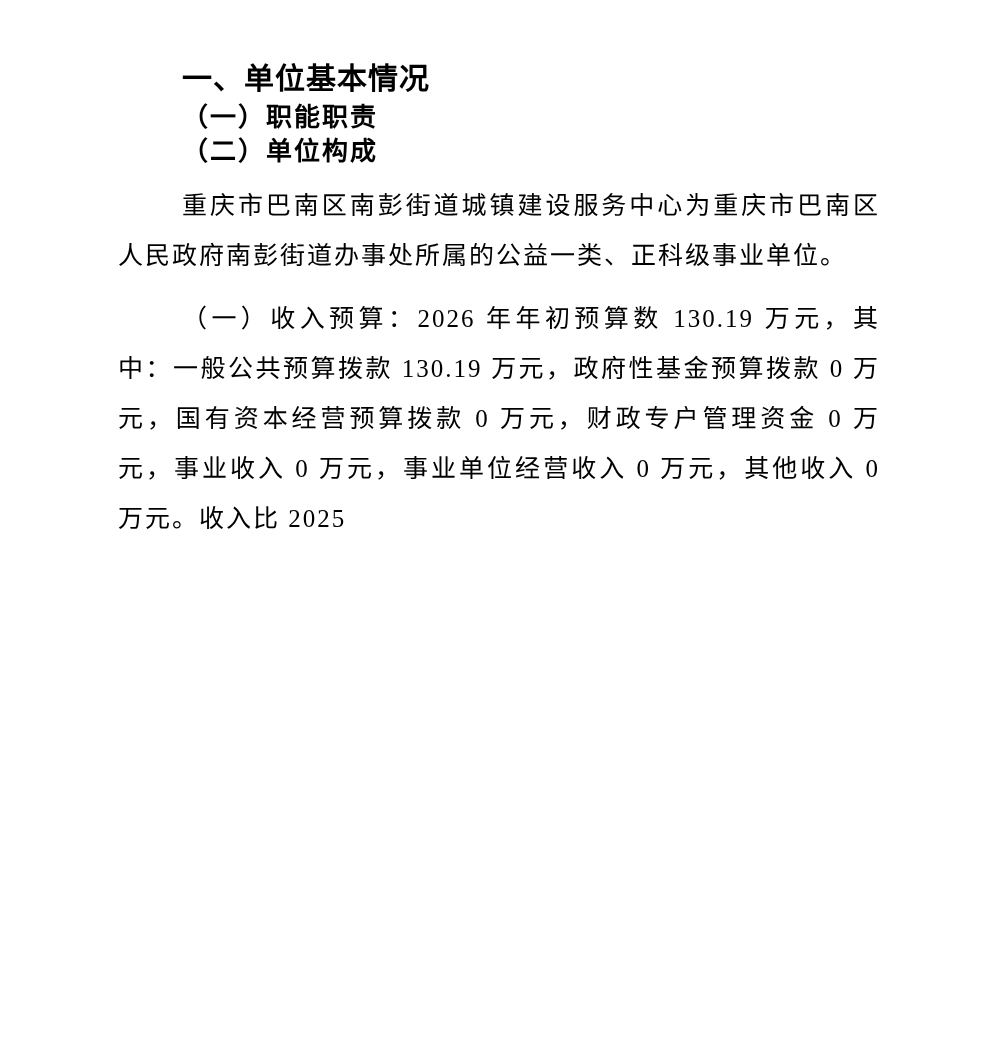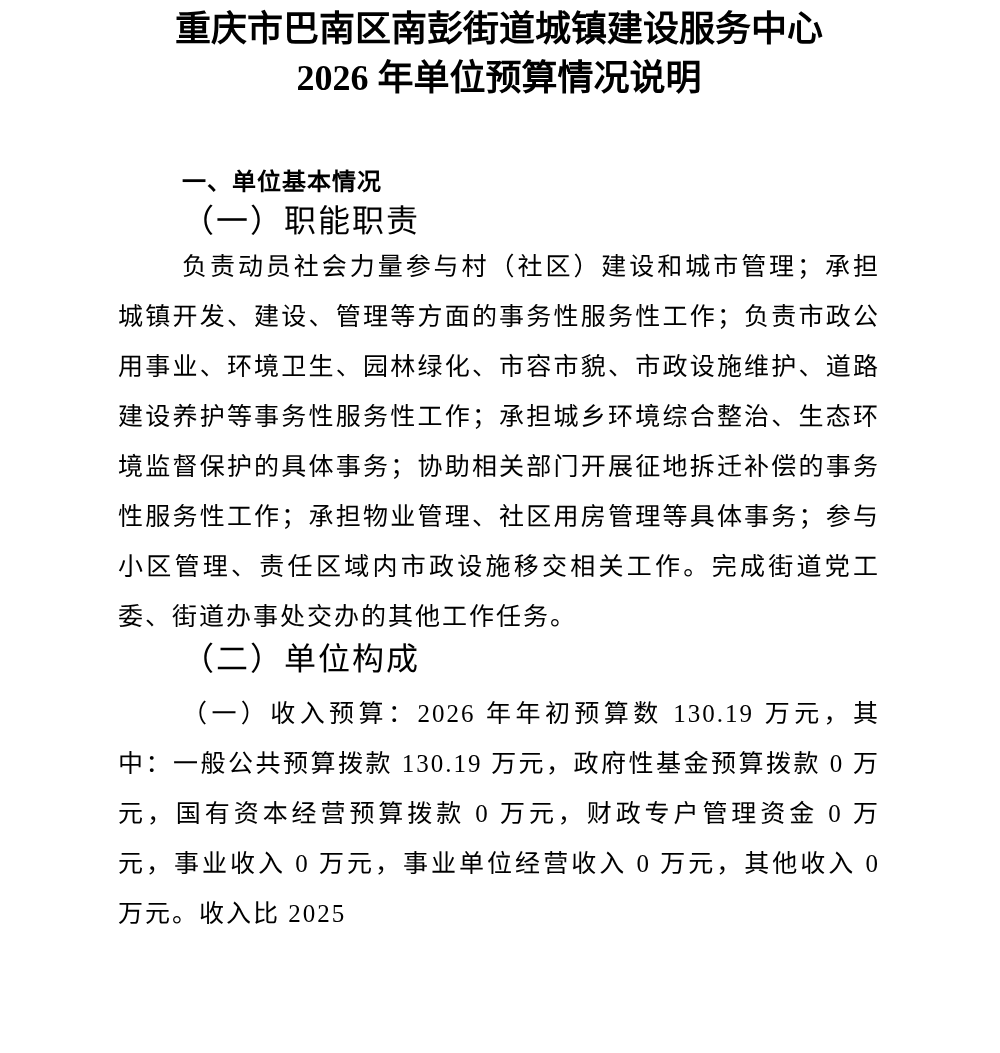--- a/index.html
+++ b/index.html
@@ -29,36 +29,36 @@
     font-size: 36px;
     line-height: 49px;
     text-align: center;
     letter-spacing: 0px;
     white-space: nowrap;
   }
   
   .h1 {
     font-family: "Liberation Sans", "DejaVu Sans", sans-serif;
     font-weight: 700;
-    font-size: 24px;
+    font-size: 30px;
     line-height: 34px;
     text-indent: 64px;
     letter-spacing: 1px;
   }
   .h1.first {
     margin-top: 62px;
   }
   .h1.second {
     margin-top: 5px;
   }
   
   .sub {
     font-family: "Liberation Serif", "DejaVu Serif", serif;
-    font-weight: 400;
-    font-size: 32px;
+    font-weight: 700;
+    font-size: 26px;
     line-height: 34px;
     text-indent: 64px;
     letter-spacing: 2px;
   }
   .sub.s1 { margin-top: 5px; }
   .sub.s2 { }
   
   .body-p {
     margin: 0;
     font-family: "Liberation Serif", "DejaVu Serif", serif;
@@ -72,31 +72,27 @@
   .body-p.p1 { margin-top: 4px; }
   .body-p.p2 { margin-top: 12px; }
   .body-p.p3 { margin-top: 13px; }
 </style>
 </head>
 <body>
 
 <div class="page">
   <div class="content">
 
-    <div class="doc-title">
-      <div>重庆市巴南区南彭街道城镇建设服务中心</div>
-      <div>2026 年单位预算情况说明</div>
-    </div>
 
     <div class="h1 first">一、单位基本情况</div>
 
     <div class="sub s1">（一）职能职责</div>
 
-    <p class="body-p p1">负责动员社会力量参与村（社区）建设和城市管理；承担城镇开发、建设、管理等方面的事务性服务性工作；负责市政公用事业、环境卫生、园林绿化、市容市貌、市政设施维护、道路建设养护等事务性服务性工作；承担城乡环境综合整治、生态环境监督保护的具体事务；协助相关部门开展征地拆迁补偿的事务性服务性工作；承担物业管理、社区用房管理等具体事务；参与小区管理、责任区域内市政设施移交相关工作。完成街道党工委、街道办事处交办的其他工作任务。</p>
 
     <div class="sub s2">（二）单位构成</div>
 
+    <p class="body-p p2">重庆市巴南区南彭街道城镇建设服务中心为重庆市巴南区人民政府南彭街道办事处所属的公益一类、正科级事业单位。</p>
 
 
     <p class="body-p p3">（一）收入预算：2026 年年初预算数 130.19 万元，其中：一般公共预算拨款 130.19 万元，政府性基金预算拨款 0 万元，国有资本经营预算拨款 0 万元，财政专户管理资金 0 万元，事业收入 0 万元，事业单位经营收入 0 万元，其他收入 0 万元。收入比 2025</p>
 
   </div>
 </div>
 
 </body></html>

